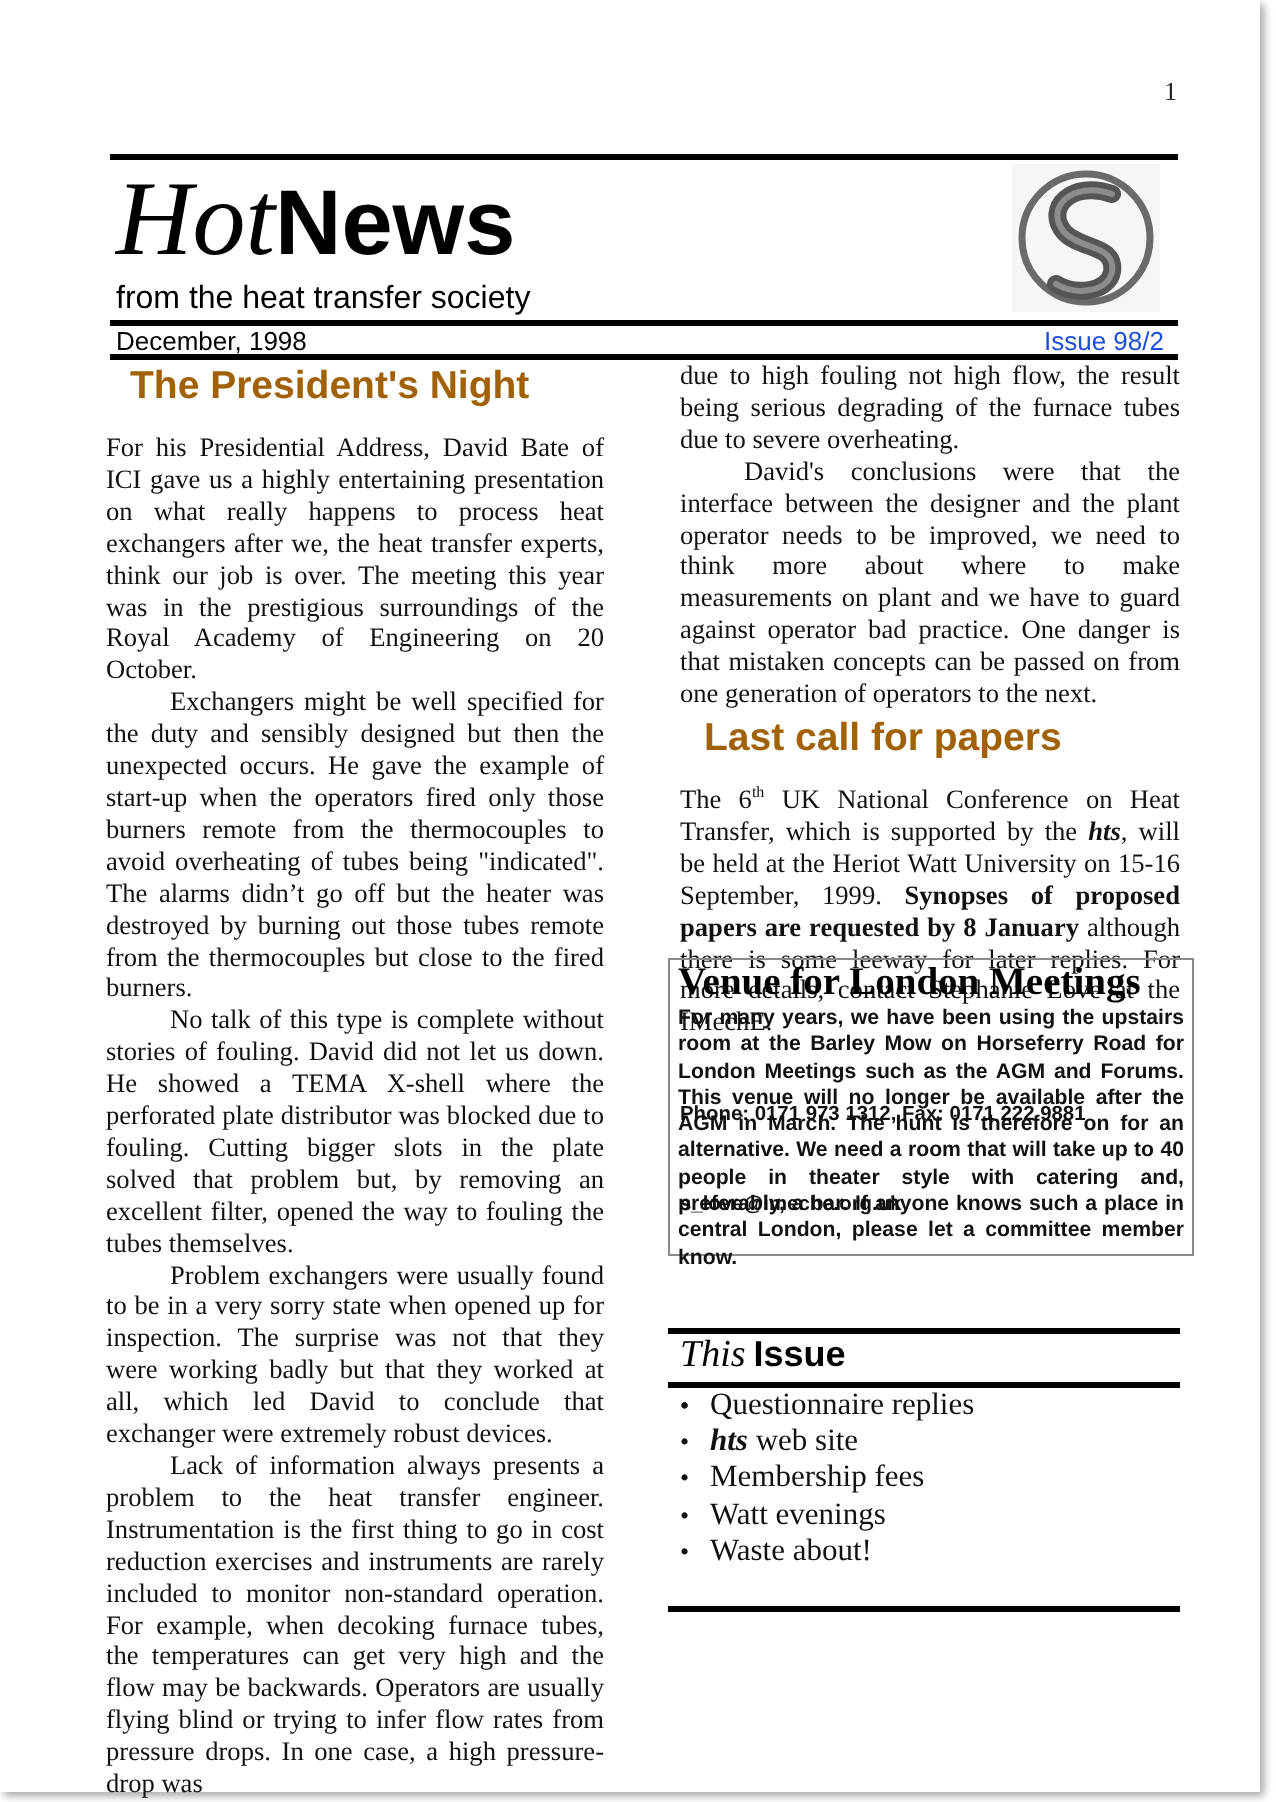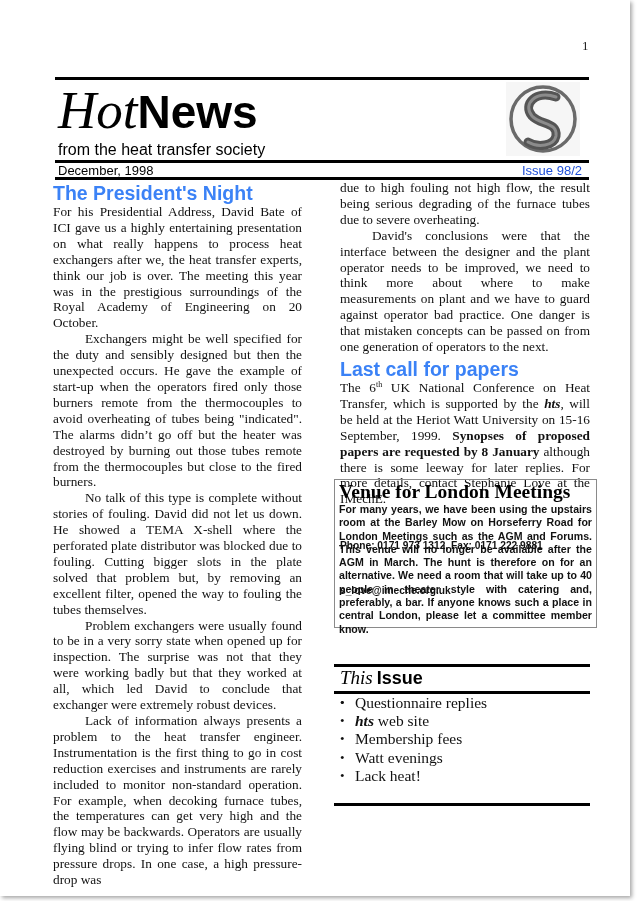--- a/index.html
+++ b/index.html
@@ -16,21 +16,21 @@
   .masthead-title { position: absolute; left: 58px; top: 84px; line-height: 1; white-space: nowrap; }
   .masthead-title .hot { font-family: "Liberation Serif", serif; font-style: italic; font-size: 53px; color: #000; }
   .masthead-title .news { font-family: "Liberation Sans", sans-serif; font-weight: bold; font-size: 46px; color: #000; }
   .tagline { position: absolute; left: 58px; top: 141px; font-size: 16px; color: #000; }
   .dateline { position: absolute; left: 58px; top: 163px; font-size: 13px; color: #000; }
   .issue-no { position: absolute; right: 48px; top: 163px; font-size: 13px; color: #1d4ed8; }
   .logo { position: absolute; left: 506px; top: 82px; width: 74px; height: 74px; background: #f6f6f6; }
   .col { position: absolute; font-size: 13.3px; line-height: 15.9px; color: #111; text-align: justify; }
   .col p { margin: 0; }
   .col p.indent { text-indent: 32px; }
-  .h-sans { font-family: "Liberation Sans", sans-serif; font-weight: bold; color: #3b82f6; margin: 0; }
+  .h-sans { font-family: "Liberation Sans", sans-serif; font-weight: bold; color: #a16207; margin: 12px; }
   .h-president { font-size: 19.5px; line-height: 22px; margin-top: 1px; }
   .h-lastcall { font-size: 19.5px; line-height: 22px; margin-top: 3px; }
   .contact { font-family: "Liberation Sans", sans-serif; font-weight: bold; font-size: 10.2px; line-height: 13px; color: #111; text-align: left; margin-top: 32px; }
   .venue-box {
     position: absolute; left: 334px; top: 479px; width: 253px; height: 141px;
     border: 1.5px solid #8a8a8a; padding: 2px 4px 4px 4px;
   }
   .venue-title { font-family: "Liberation Serif", serif; font-weight: bold; font-size: 19.5px; line-height: 20px; color: #000; margin: 0; }
   .venue-body { font-family: "Liberation Sans", sans-serif; font-weight: bold; font-size: 10.6px; line-height: 13.3px; color: #111; text-align: justify; margin: 1px 0 0 0; }
   .this-issue-title { position: absolute; left: 340px; top: 668px; line-height: 1; white-space: nowrap; }
@@ -93,17 +93,17 @@
   <div class="this-issue-title">
     <span class="this">This</span> <span class="issue">Issue</span>
   </div>
   <div class="rule" style="left:334px; top:691px; width:256px; height:3px;"></div>
   <ul class="issue-list">
     <li><span class="bullet">•</span></li>
     <li><span class="bullet">•</span><span>Questionnaire replies</span></li>
     <li><span class="bullet">•</span><b class="hts">hts</b><span> web site</span></li>
     <li><span class="bullet">•</span><span>Membership fees</span></li>
     <li><span class="bullet">•</span><span>Watt evenings</span></li>
-    <li><span class="bullet">•</span><span>Lack heat!</span></li>
+    <li><span class="bullet">•</span><span>Waste about!</span></li>
   </ul>
   <div class="rule" style="left:334px; top:803px; width:256px; height:3px;"></div>
 
 </div>
 
 </body></html>

